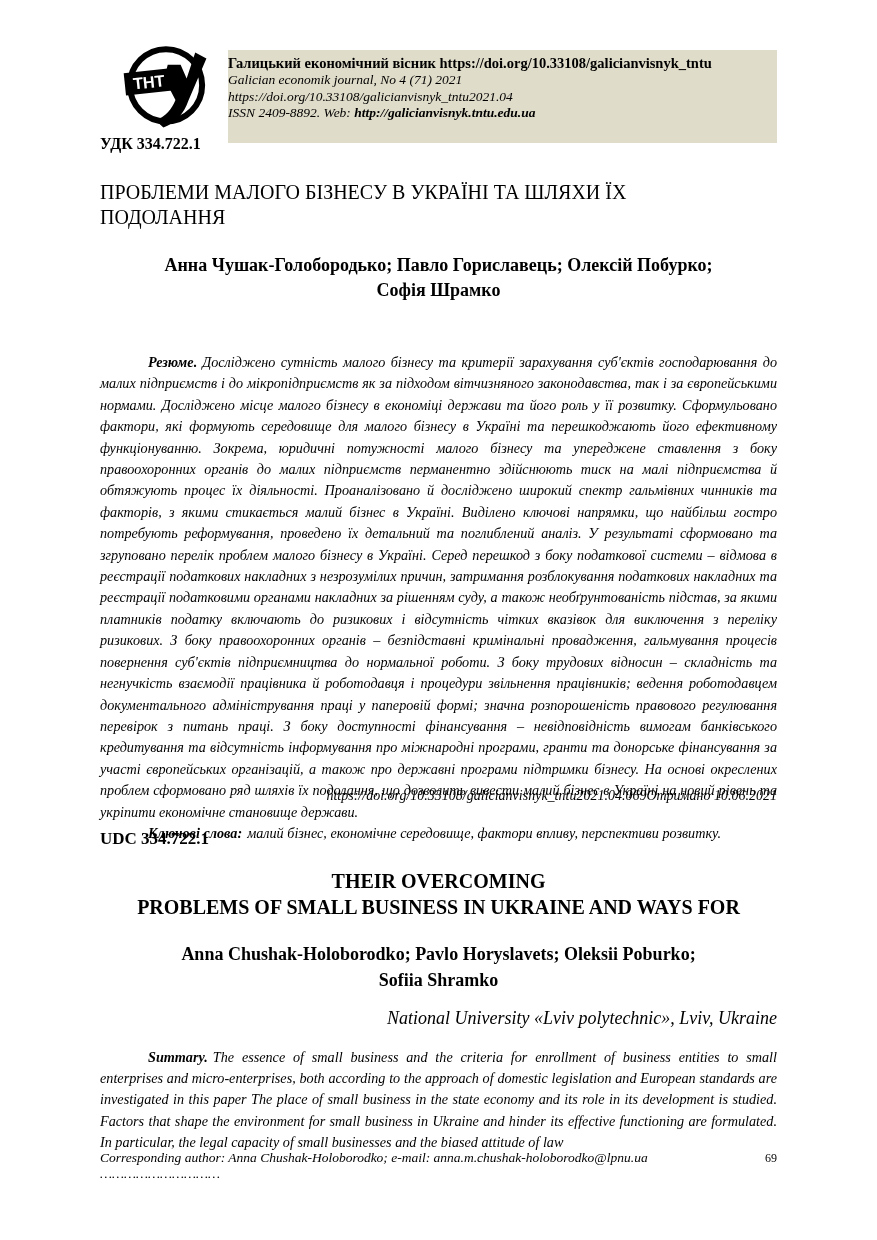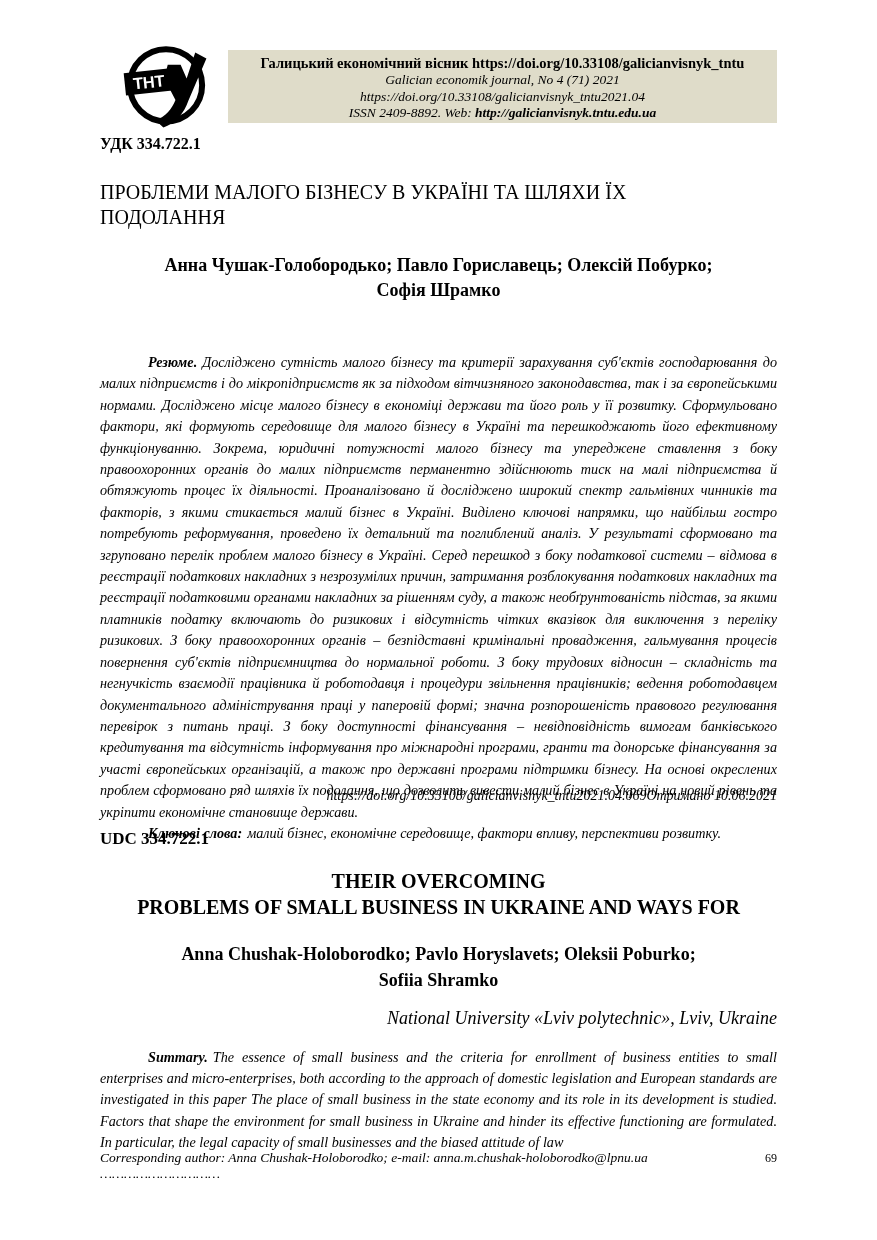--- a/index.html
+++ b/index.html
@@ -8,23 +8,23 @@
     font-family: "Liberation Serif", "DejaVu Serif", serif;
     color: #000;
   }
   .page { position: relative; width: 877px; height: 1240px; overflow: hidden; background: #fff; }
   .abs { position: absolute; }
   .content-w { width: 677px; left: 100px; }
 
   
   #logo { left: 118px; top: 44px; width: 96px; height: 86px; }
   #banner {
-    left: 228px; top: 50px; width: 549px; height: 73px;
+    left: 228px; top: 50px; width: 549px; height: 93px;
     background: #dfdcc9; box-sizing: border-box;
-    text-align: center; padding-top: 5px;
+    padding-top: 5px;
   }
   .banner-line1 { font-weight: bold; font-size: 14.5px; line-height: 17px; white-space: nowrap; }
   .banner-line  { font-style: italic; font-size: 13.5px; line-height: 16.5px; white-space: nowrap; }
   .banner-line .bold { font-weight: bold; }
 
   #udk-line { left: 100px; top: 135px; font-size: 16px; font-weight: bold; }
 
   
   #ua-title { top: 180px; text-align: left; font-weight: normal; font-size: 20px; line-height: 25px; }
   #ua-authors { top: 253px; text-align: center; font-weight: bold; font-size: 18px; line-height: 25px; }

